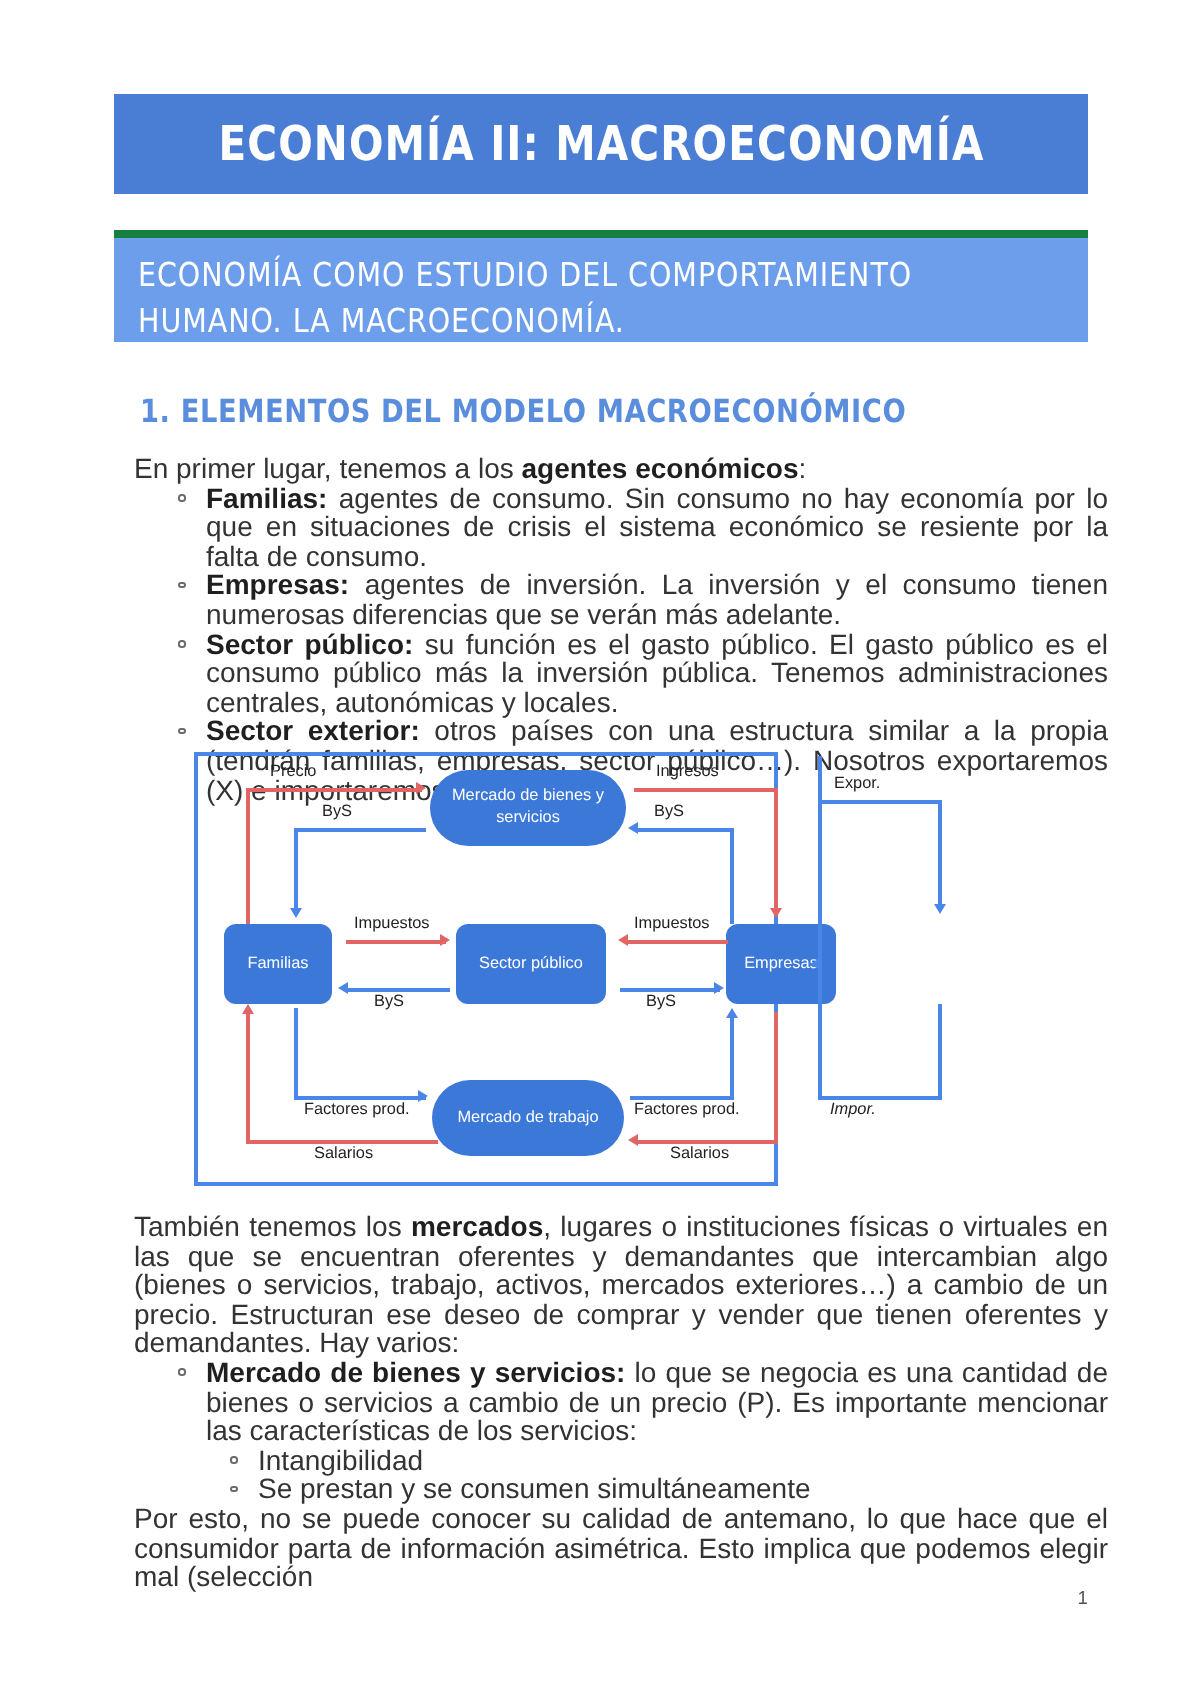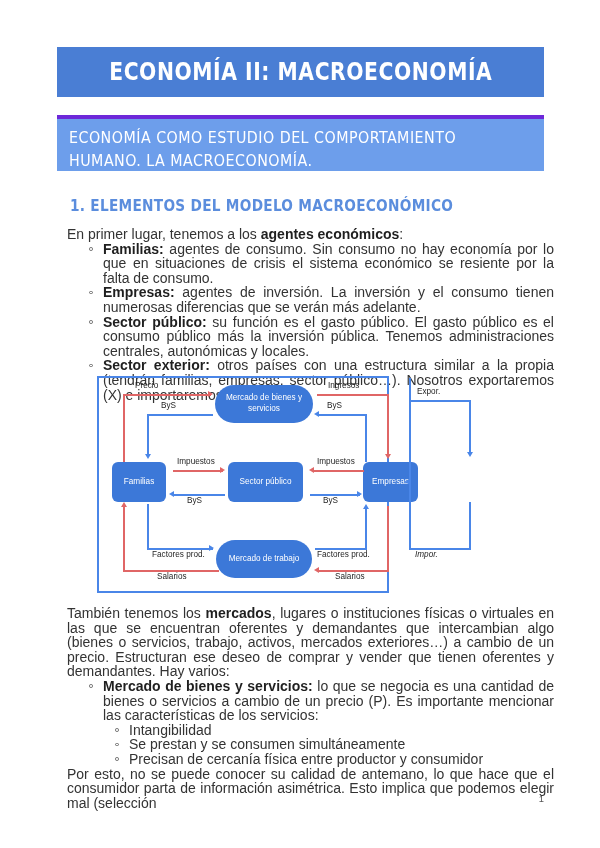--- a/index.html
+++ b/index.html
@@ -46,21 +46,21 @@
   }
 
   
   .subtitle-banner {
     position: absolute;
     left: 57px;
     top: 115px;
     width: 487px;
     height: 56px;
     background: #6d9eeb;
-    border-top: 4px solid #6d28d9;
+    border-top: 4px solid #15803d;
     box-sizing: border-box;
     padding: 7px 0 0 12px;
   }
   .subtitle-banner .subtitle-text {
     color: #ffffff;
     font-family: "DejaVu Sans Condensed", "Liberation Sans Narrow", "Liberation Sans", sans-serif;
     font-size: 16.5px;
     font-weight: 500;
     letter-spacing: 0.5px;
     line-height: 1.42;
@@ -321,20 +321,19 @@
   </div>
 
   <div class="body-block" style="top:606px;">
     <p><span>También tenemos los </span><b>mercados</b><span>, lugares o instituciones físicas o virtuales en las que se encuentran oferentes y demandantes que intercambian algo (bienes o servicios, trabajo, activos, mercados exteriores…) a cambio de un precio. Estructuran ese deseo de comprar y vender que tienen oferentes y demandantes. Hay varios:</span></p>
     <ul class="bullets">
       <li><b>Mercado de bienes y servicios:</b><span> lo que se negocia es una cantidad de bienes o servicios a cambio de un precio (P). Es importante mencionar las características de los servicios:</span></li>
     </ul>
     <ul class="bullets sub">
       <li>Intangibilidad</li>
       <li>Se prestan y se consumen simultáneamente</li>
-      <li>Precisan de cercanía física entre productor y consumidor</li>
     </ul>
     <p style="padding-left:0;">Por esto, no se puede conocer su calidad de antemano, lo que hace que el consumidor parta de información asimétrica. Esto implica que podemos elegir mal (selección</p>
   </div>
 
   <div class="page-number">1</div>
 
 </div>
 
 </body></html>

